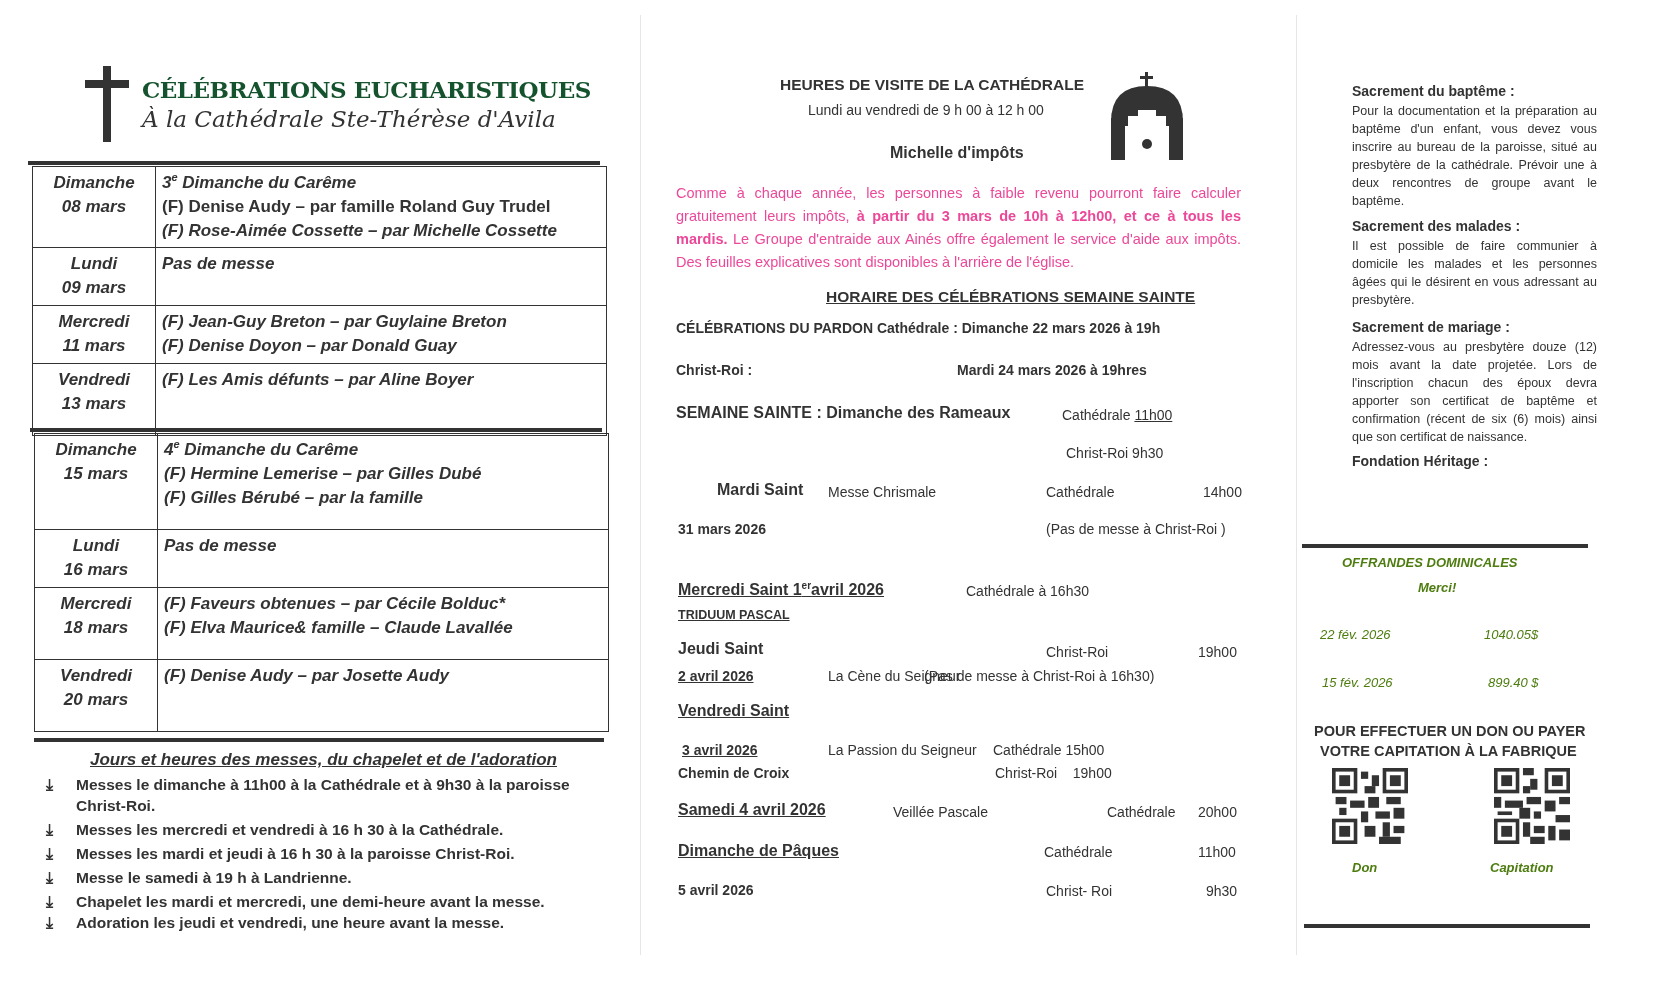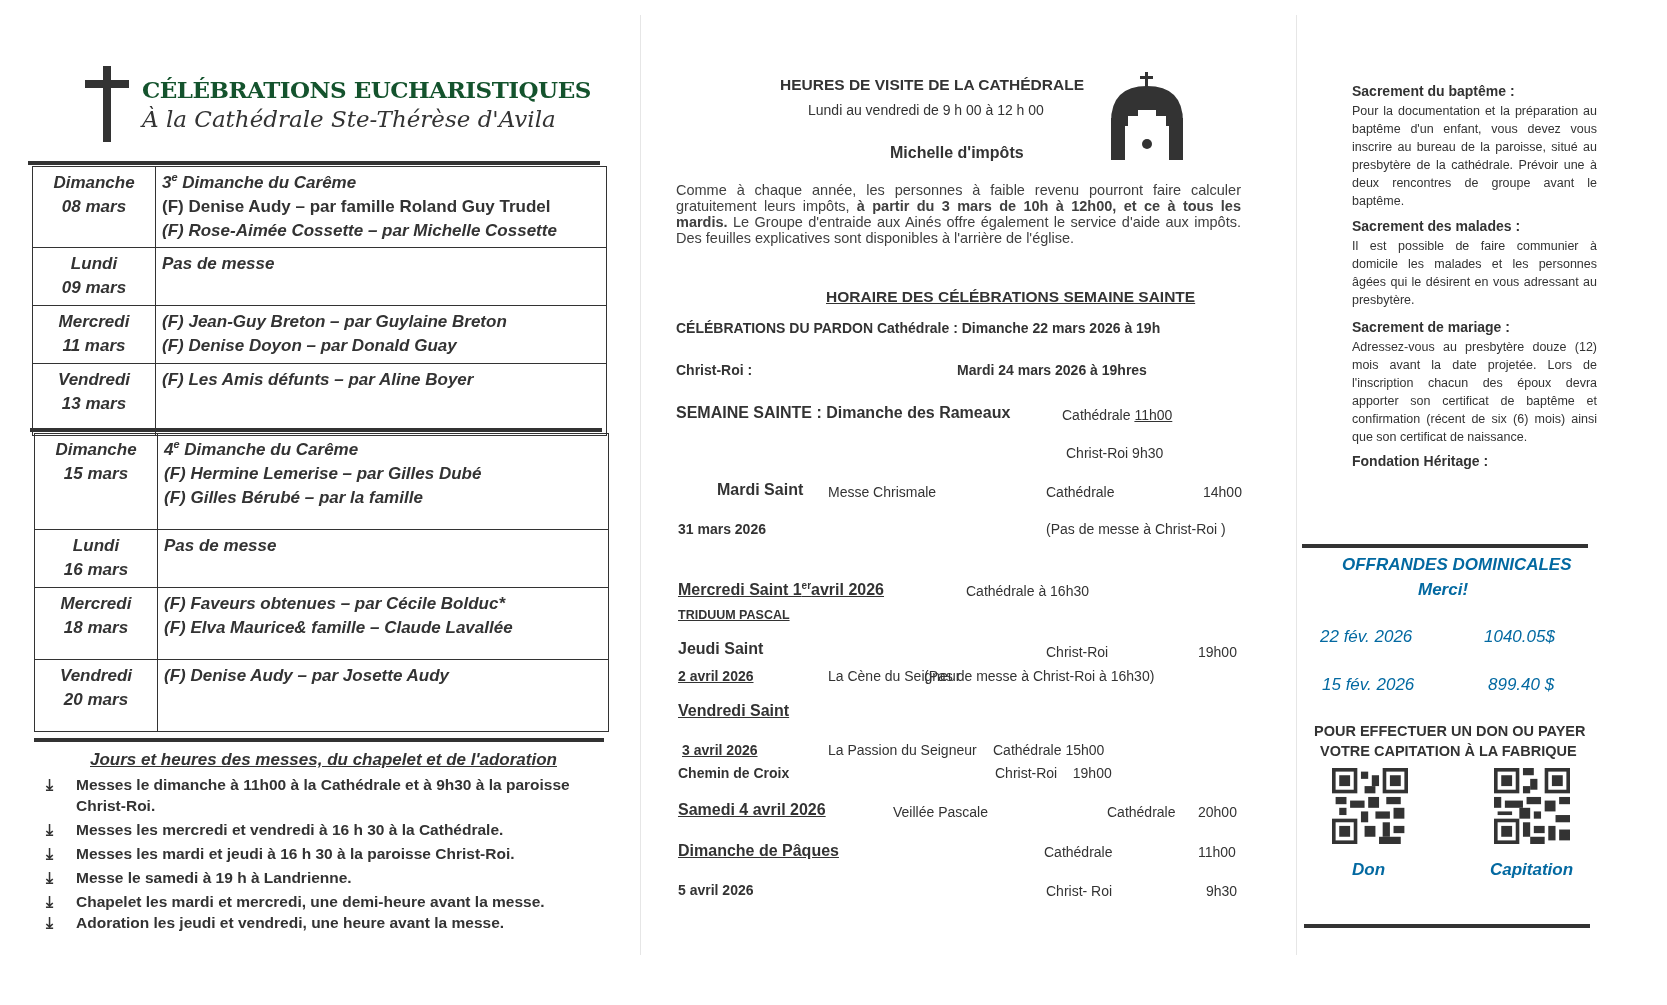--- a/index.html
+++ b/index.html
@@ -24,26 +24,26 @@
 
   .subhead { left:90px; top:750px; font-style:italic; font-weight:bold; font-size:17px; text-decoration:underline; color:#333; }
   ul.bul { position:absolute; left:40px; top:774px; width:560px; margin:0; padding:0; list-style:none; font-size:15.5px; font-weight:bold; color:#333; }
   ul.bul li { position:relative; padding-left:36px; line-height:21px; margin-bottom:3px; }
   ul.bul li .arr { position:absolute; left:6px; top:0; font-size:16px; }
 
   
   .mid { font-size:14px; color:#333; }
   .b { font-weight:bold; }
   .u { text-decoration:underline; }
-  .para { position:absolute; left:676px; top:182px; width:565px; font-size:14.5px; line-height:16px; text-align:justify; color:#404040; }
+  .para { position:absolute; left:676px; top:182px; width:565px; font-size:14.5px; line-height:23px; text-align:justify; color:#ec4899; }
 
   
   .rp { position:absolute; left:1318px; width:245px; font-size:12.5px; line-height:18px; text-align:justify; color:#333;margin-left:34px; }
   .rp h4 { margin:0 0 2px 0; font-size:14px; font-weight:bold; }
-  .off { position:absolute; font-style:italic; font-size:17px; color:#0369a1; }
+  .off { position:absolute; font-style:italic; font-size:13px; color:#4d7c0f; }
   .qr { position:absolute; width:84px; height:76px; }
 </style>
 </head>
 <body>
 
 <div class="fold" style="left:640px"></div>
 <div class="fold" style="left:1296px"></div>
 
 <div class="cross-big">
     <div class="v"></div>

